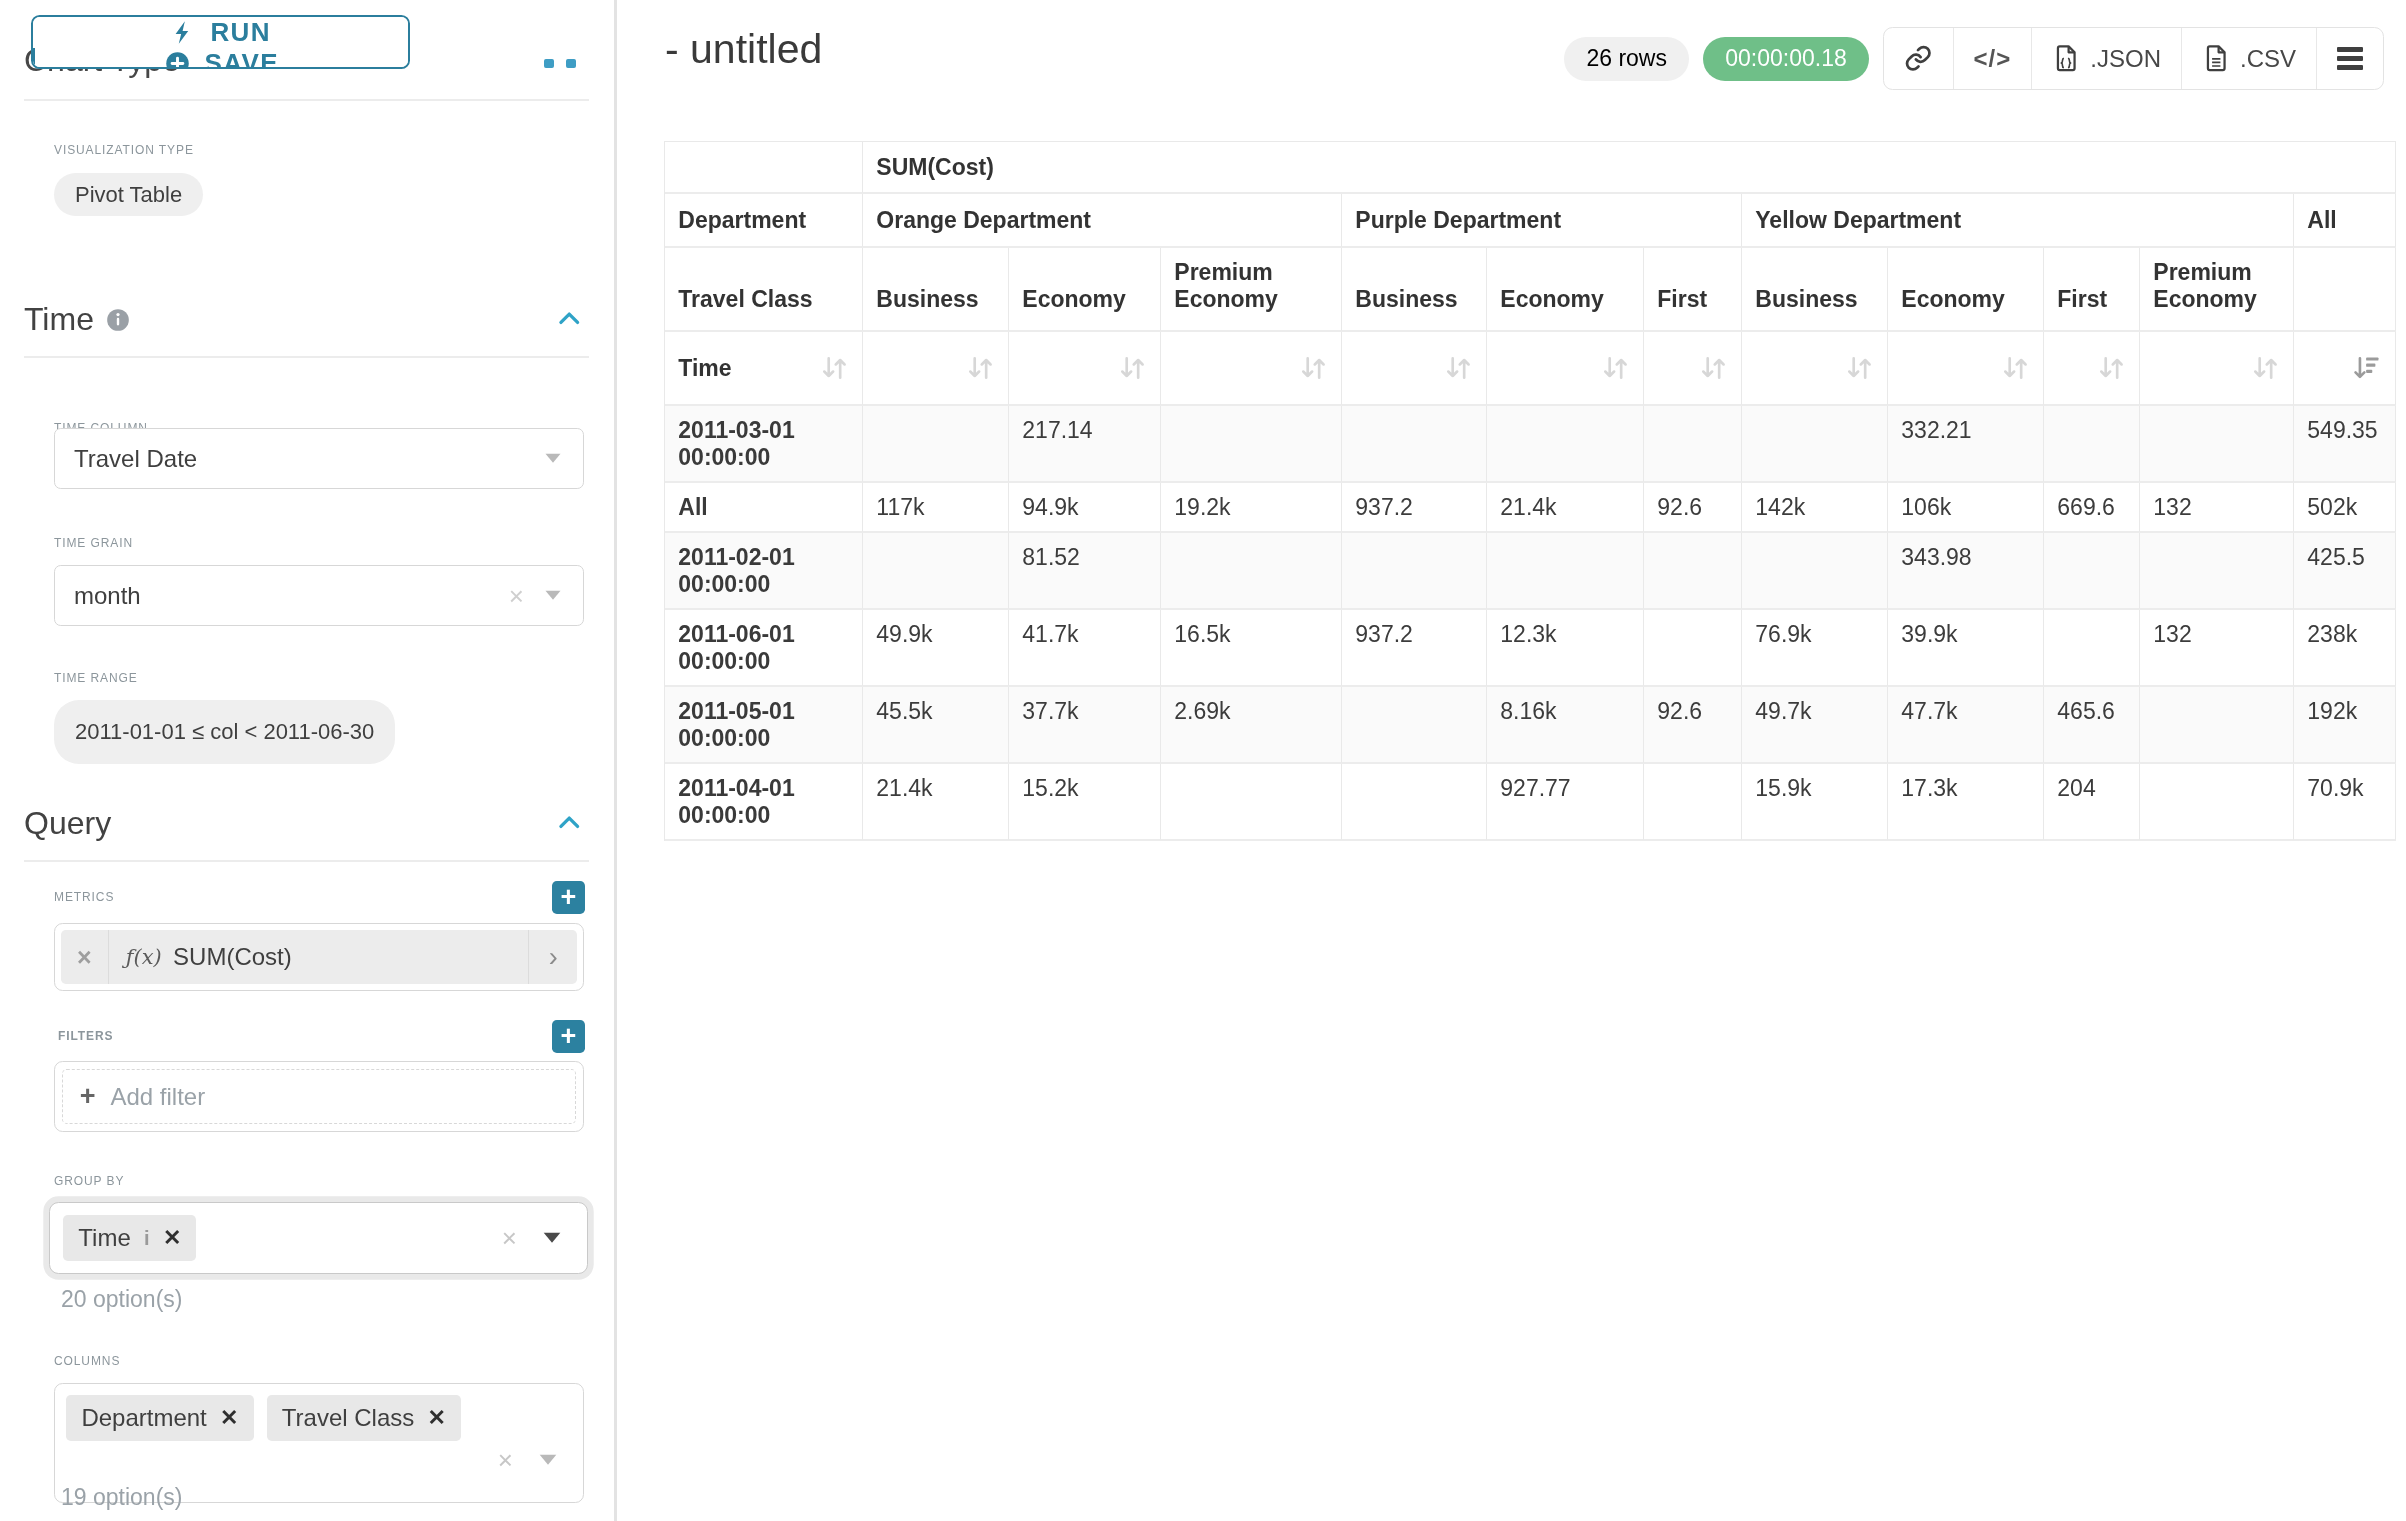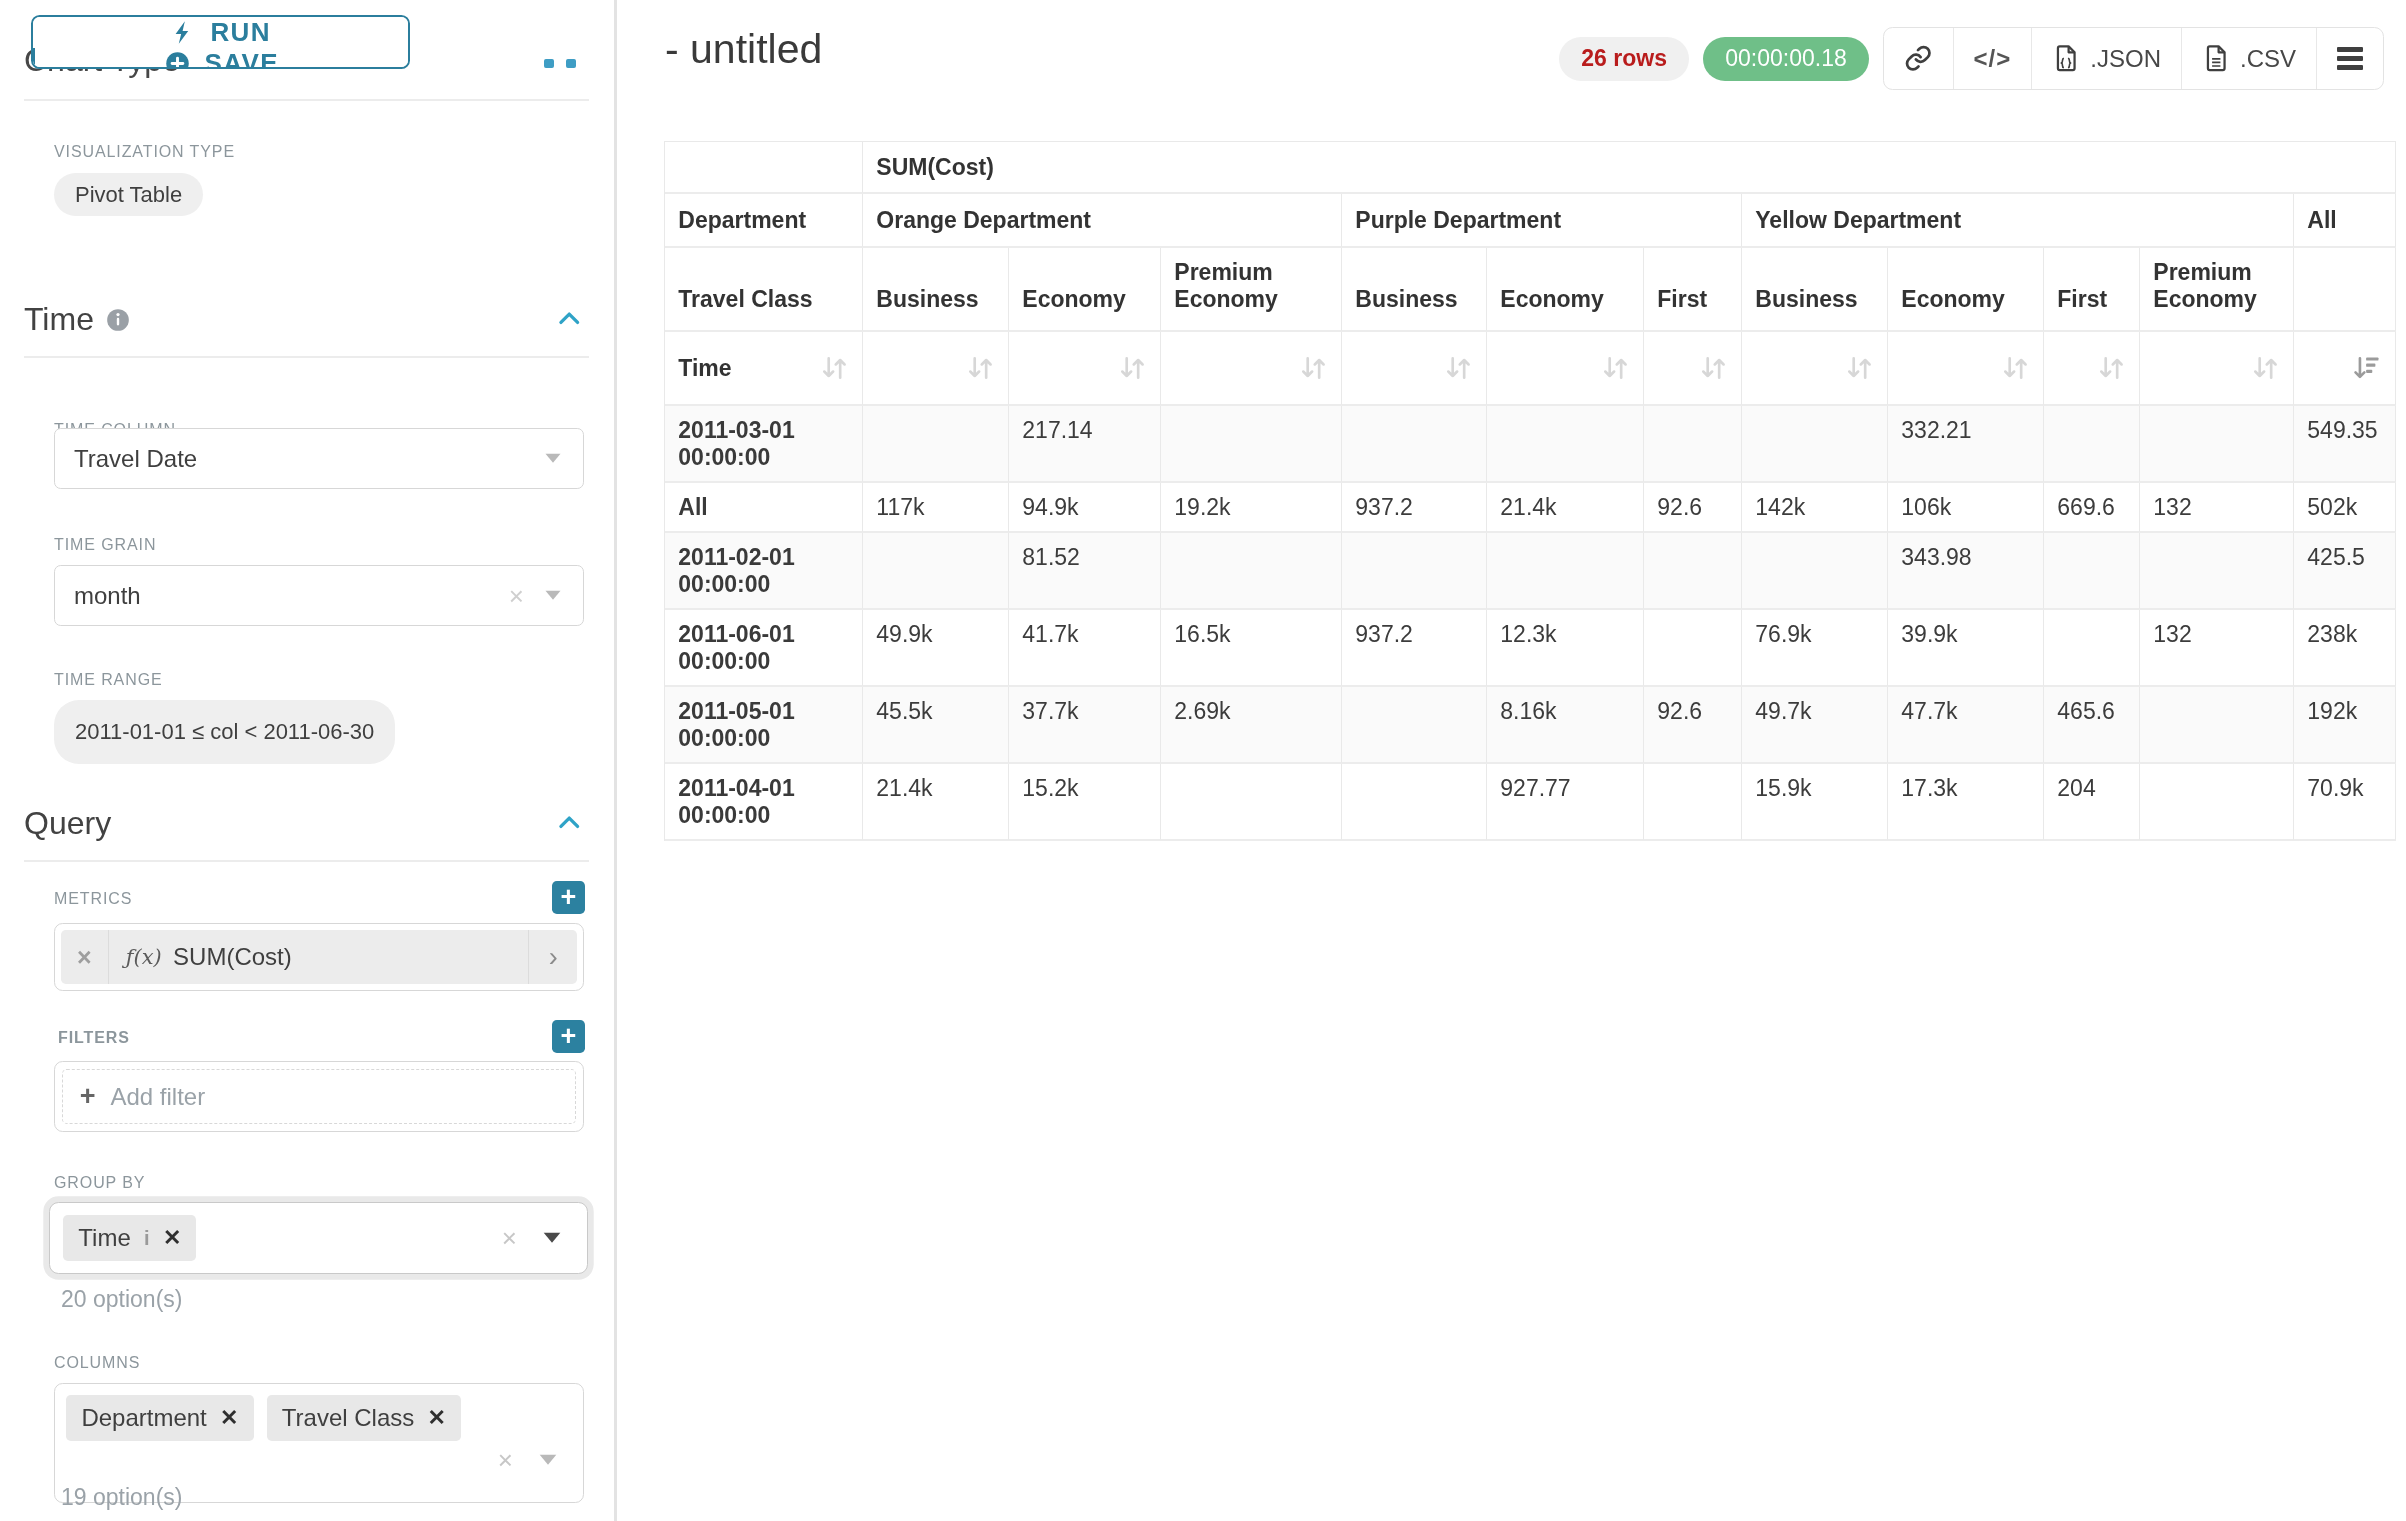--- a/index.html
+++ b/index.html
@@ -3,21 +3,21 @@
 <meta charset="utf-8">
 <style>
   * { margin:0; padding:0; box-sizing:border-box; }
   html,body { width:2406px; height:1522px; overflow:hidden; background:#fff;
     font-family:"Liberation Sans", sans-serif; color:#3f3f3f; }
 
   
   .left-panel { position:absolute; left:0; top:0; width:614px; height:1522px; background:#fff; }
   .panel-divider { position:absolute; left:614px; top:0; width:2.9px; height:1522px; background:#e3e3e3; }
 
-  .section-label { position:absolute; font-size:16px; letter-spacing:0.9px; color:#8c969c; font-weight:500; }
+  .section-label { position:absolute; font-size:12px; letter-spacing:0.9px; color:#8c969c; font-weight:500; }
   .section-head { position:absolute; left:24px; font-size:32px; color:#424242; display:flex; align-items:center; gap:11.4px; }
   .hdivider { position:absolute; left:24px; width:565px; height:1.9px; background:#ececec; }
   .chevron-up { position:absolute; right:31px; width:28.5px; height:28.5px; color:#2fa3c7; }
 
   .chart-type-heading { position:absolute; left:24px; top:42px; font-size:32px; color:#474747; z-index:1; }
   .btn-group { position:absolute; left:31px; top:15px; width:379px; height:54px; display:flex;
     border:2.4px solid #2b7e9d; border-radius:8.6px; background:#fff; overflow:hidden; z-index:2;flex-direction:column; }
   .btn { flex:1; display:flex; align-items:center; justify-content:center; gap:13.3px;
     color:#2b7e9d; font-size:26px; font-weight:bold; letter-spacing:1.4px; background:#fff; cursor:pointer; }
   .btn + .btn { border-left:2.4px solid #2b7e9d; }
@@ -73,21 +73,21 @@
   .columns-box { position:absolute; left:54px; top:1383px; width:530px; height:120px; background:#fff;
     border:1.9px solid #d7d7d7; border-radius:8.6px; padding:11.4px; }
   .columns-box .tokens { display:flex; gap:13.3px; }
   .columns-box .box-controls { right:25px; top:63px; }
 
   
   .main { position:absolute; left:617px; top:0; right:0; height:1522px; background:#fff; }
   .main-title { position:absolute; left:48px; top:26px; font-size:41px; color:#3a3a3a; }
   .controls { position:absolute; top:27px; right:22px; display:flex; align-items:center; gap:14.3px; height:63px; }
   .badge { height:44px; border-radius:22px; display:flex; align-items:center; padding:0 22px; font-size:23px; }
-  .badge-rows { background:#f0f0f0; color:#b91c1c;font-weight:bold; }
+  .badge-rows { background:#f0f0f0; color:#000000; }
   .badge-timer { background:#6fbf88; color:#fff; }
   .icon-group { height:63px; border:1.9px solid #e3e3e3; border-radius:9.5px; background:#fff; display:flex; overflow:hidden; }
   .icon-group .seg { display:flex; align-items:center; gap:9.5px; padding:0 20px; border-left:1.9px solid #e8e8e8;
     color:#474747; font-size:24px; font-weight:500; cursor:pointer; }
   .icon-group .seg:first-child { border-left:none; }
   .icon-group svg { width:28.5px; height:28.5px; }
   .code-glyph { font-size:24px; font-weight:bold; color:#555; letter-spacing:1px; }
   .burger { display:flex; flex-direction:column; gap:4.8px; }
   .burger span { display:block; width:26px; height:4.3px; background:#3f3f3f; border-radius:1px; }
 

